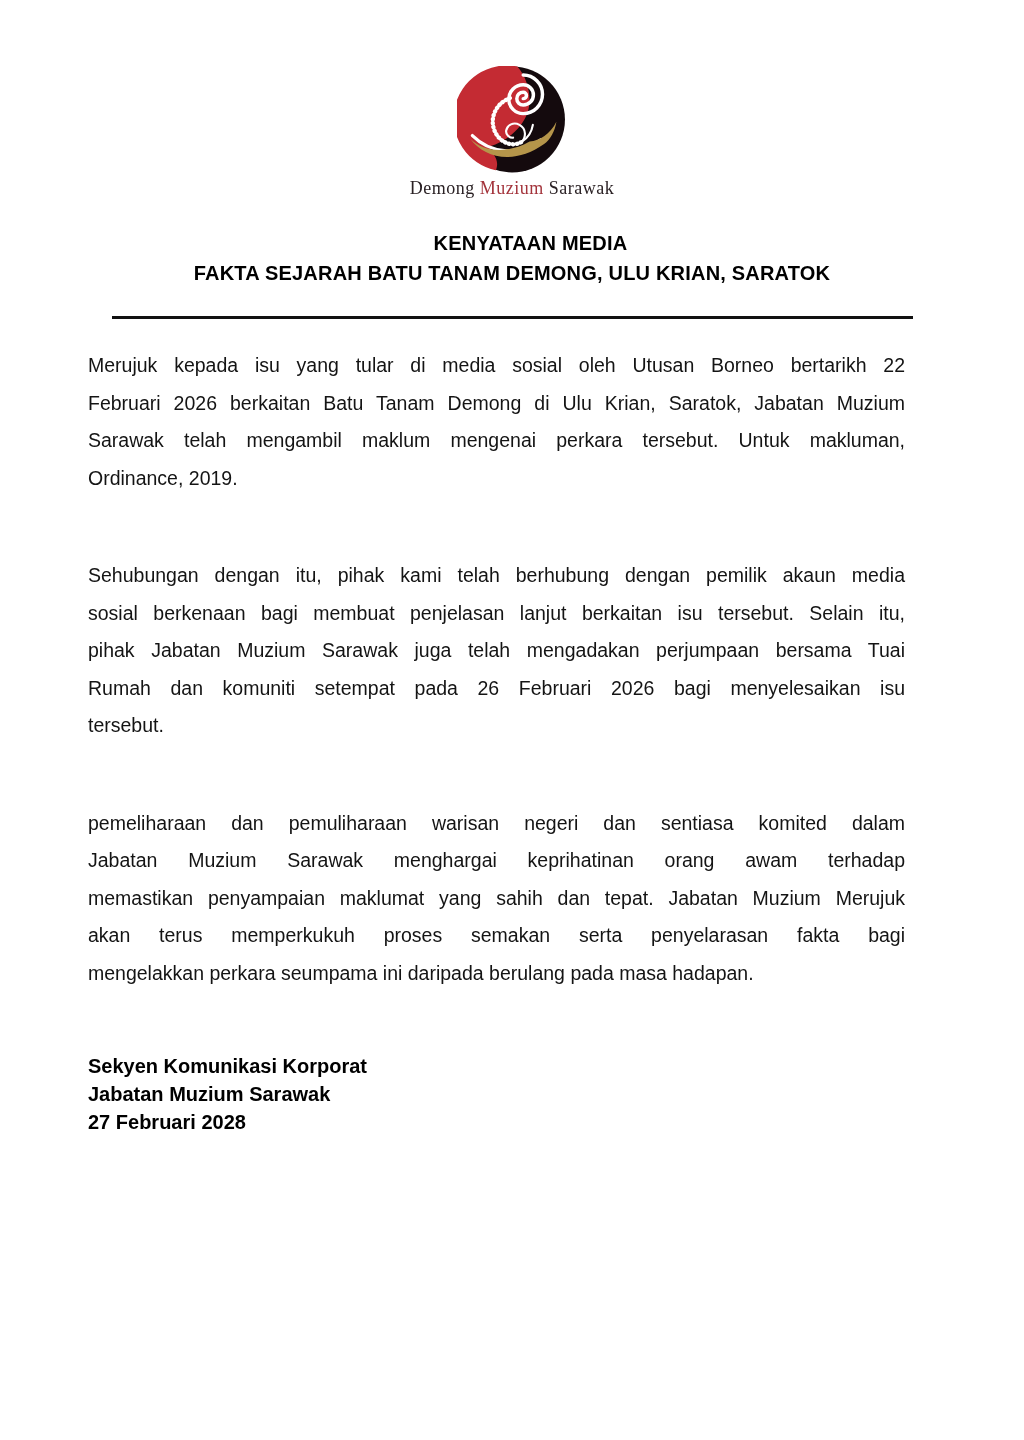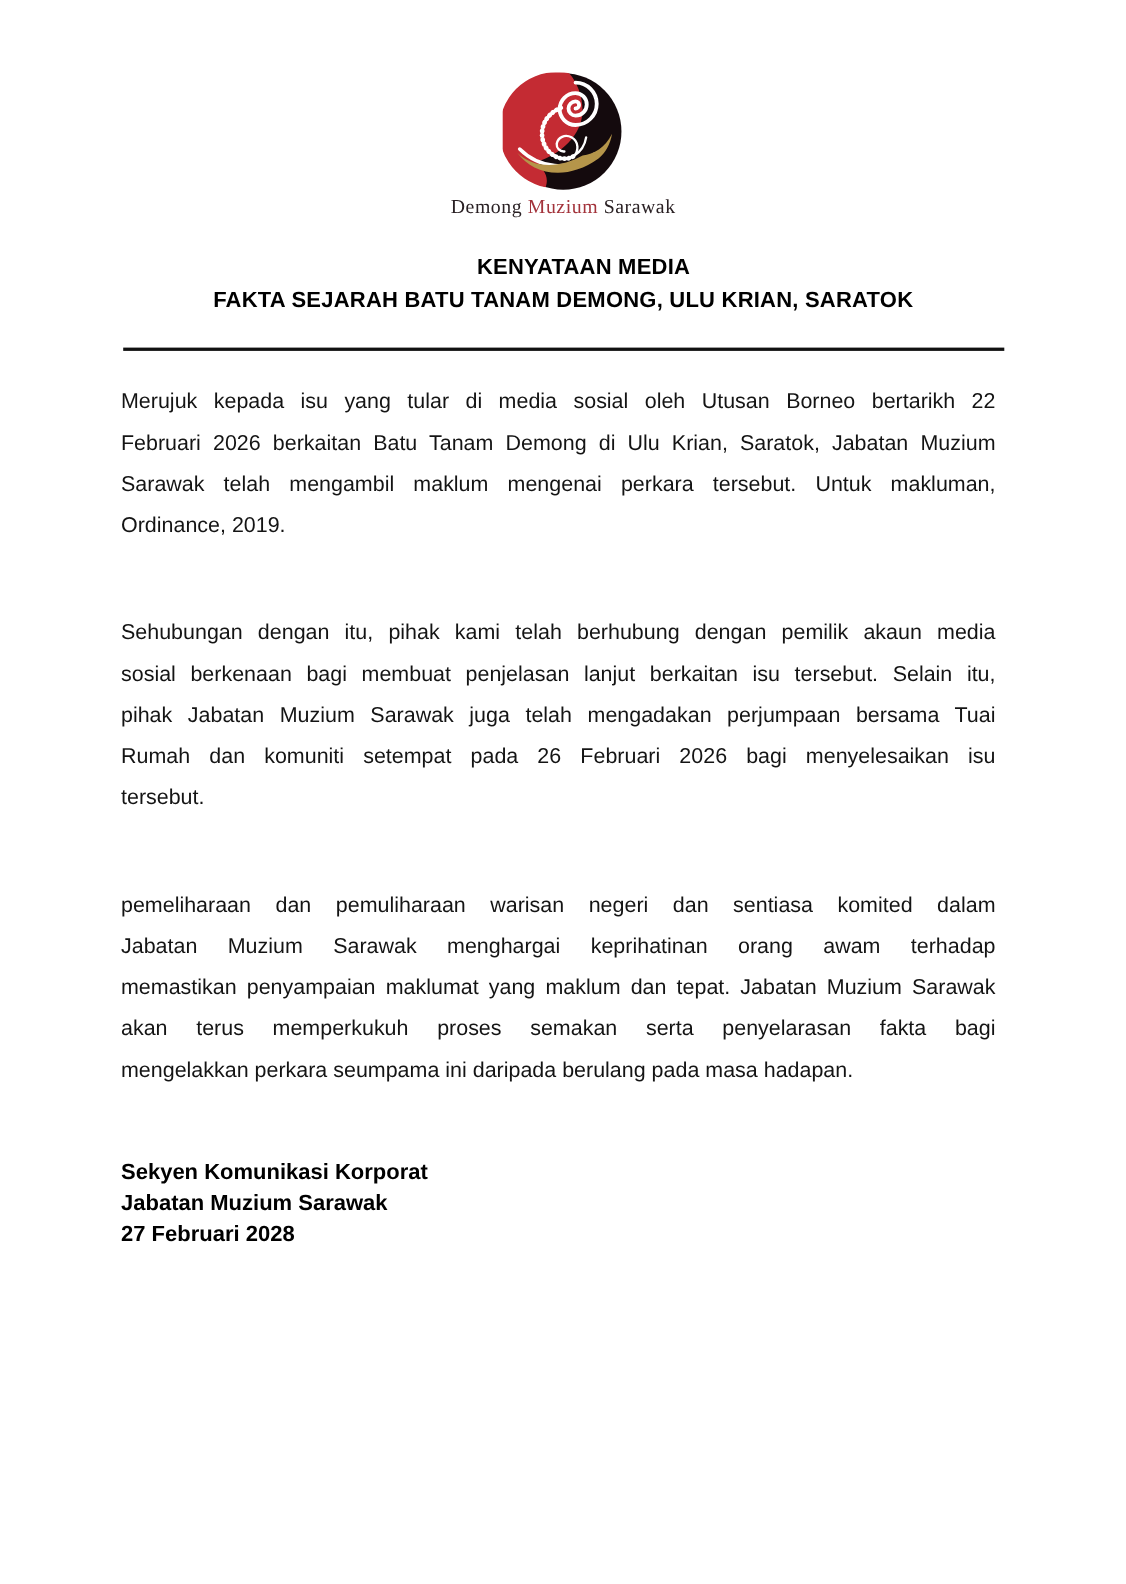--- a/index.html
+++ b/index.html
@@ -48,21 +48,21 @@
     letter-spacing: 0.2px;
   }
   .rule {
     margin: 31px auto 0 auto;
     width: 801px;
     height: 0;
     border: none;
     border-top: 3px solid #111111;
   }
   .content {
-    margin: 28px 119px 0 110px; 
+    margin: 28px 119px 0 88px; 
     font-size: 19.5px;
     color: #141414;
   }
   .para { margin-bottom: 60px; }
   .para .line {
     line-height: 37.5px;
     text-align: justify;
     text-align-last: justify;
     white-space: normal;
   }
@@ -132,21 +132,21 @@
       <div class="line">Sehubungan dengan itu, pihak kami telah berhubung dengan pemilik akaun media</div>
       <div class="line">sosial berkenaan bagi membuat penjelasan lanjut berkaitan isu tersebut. Selain itu,</div>
       <div class="line">pihak Jabatan Muzium Sarawak juga telah mengadakan perjumpaan bersama Tuai</div>
       <div class="line">Rumah dan komuniti setempat pada 26 Februari 2026 bagi menyelesaikan isu</div>
       <div class="line last">tersebut.</div>
     </div>
 
     <div class="para">
       <div class="line">pemeliharaan dan pemuliharaan warisan negeri dan sentiasa komited dalam</div>
       <div class="line">Jabatan Muzium Sarawak menghargai keprihatinan orang awam terhadap</div>
-      <div class="line">memastikan penyampaian maklumat yang maklum dan tepat. Jabatan Muzium Sarawak</div>
+      <div class="line">memastikan penyampaian maklumat yang sahih dan tepat. Jabatan Muzium Merujuk</div>
       <div class="line">akan terus memperkukuh proses semakan serta penyelarasan fakta bagi</div>
       <div class="line last">mengelakkan perkara seumpama ini daripada berulang pada masa hadapan.</div>
     </div>
 
     <div class="signature">
       <div class="sig-line">Sekyen Komunikasi Korporat</div>
       <div class="sig-line">Jabatan Muzium Sarawak</div>
       <div class="sig-line">27 Februari 2028</div>
     </div>
 

